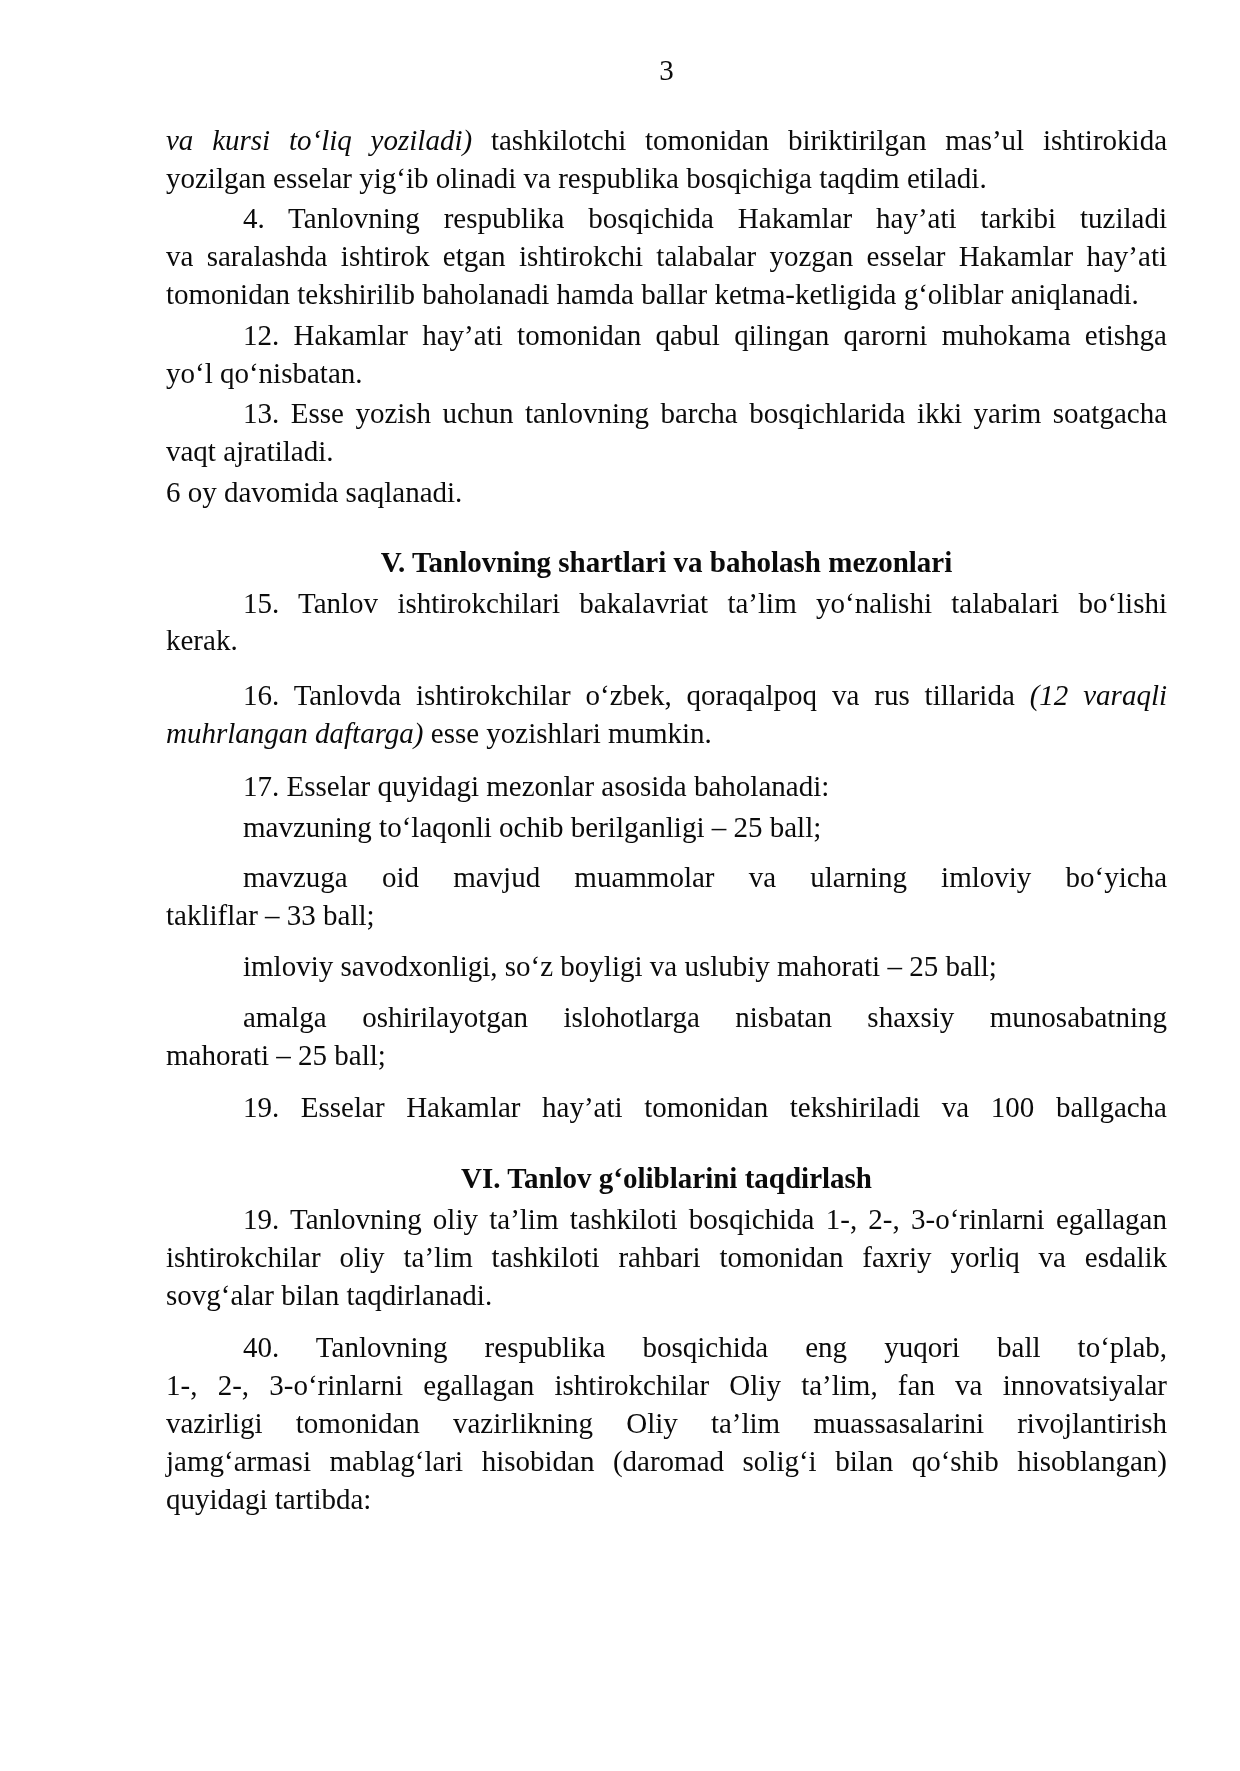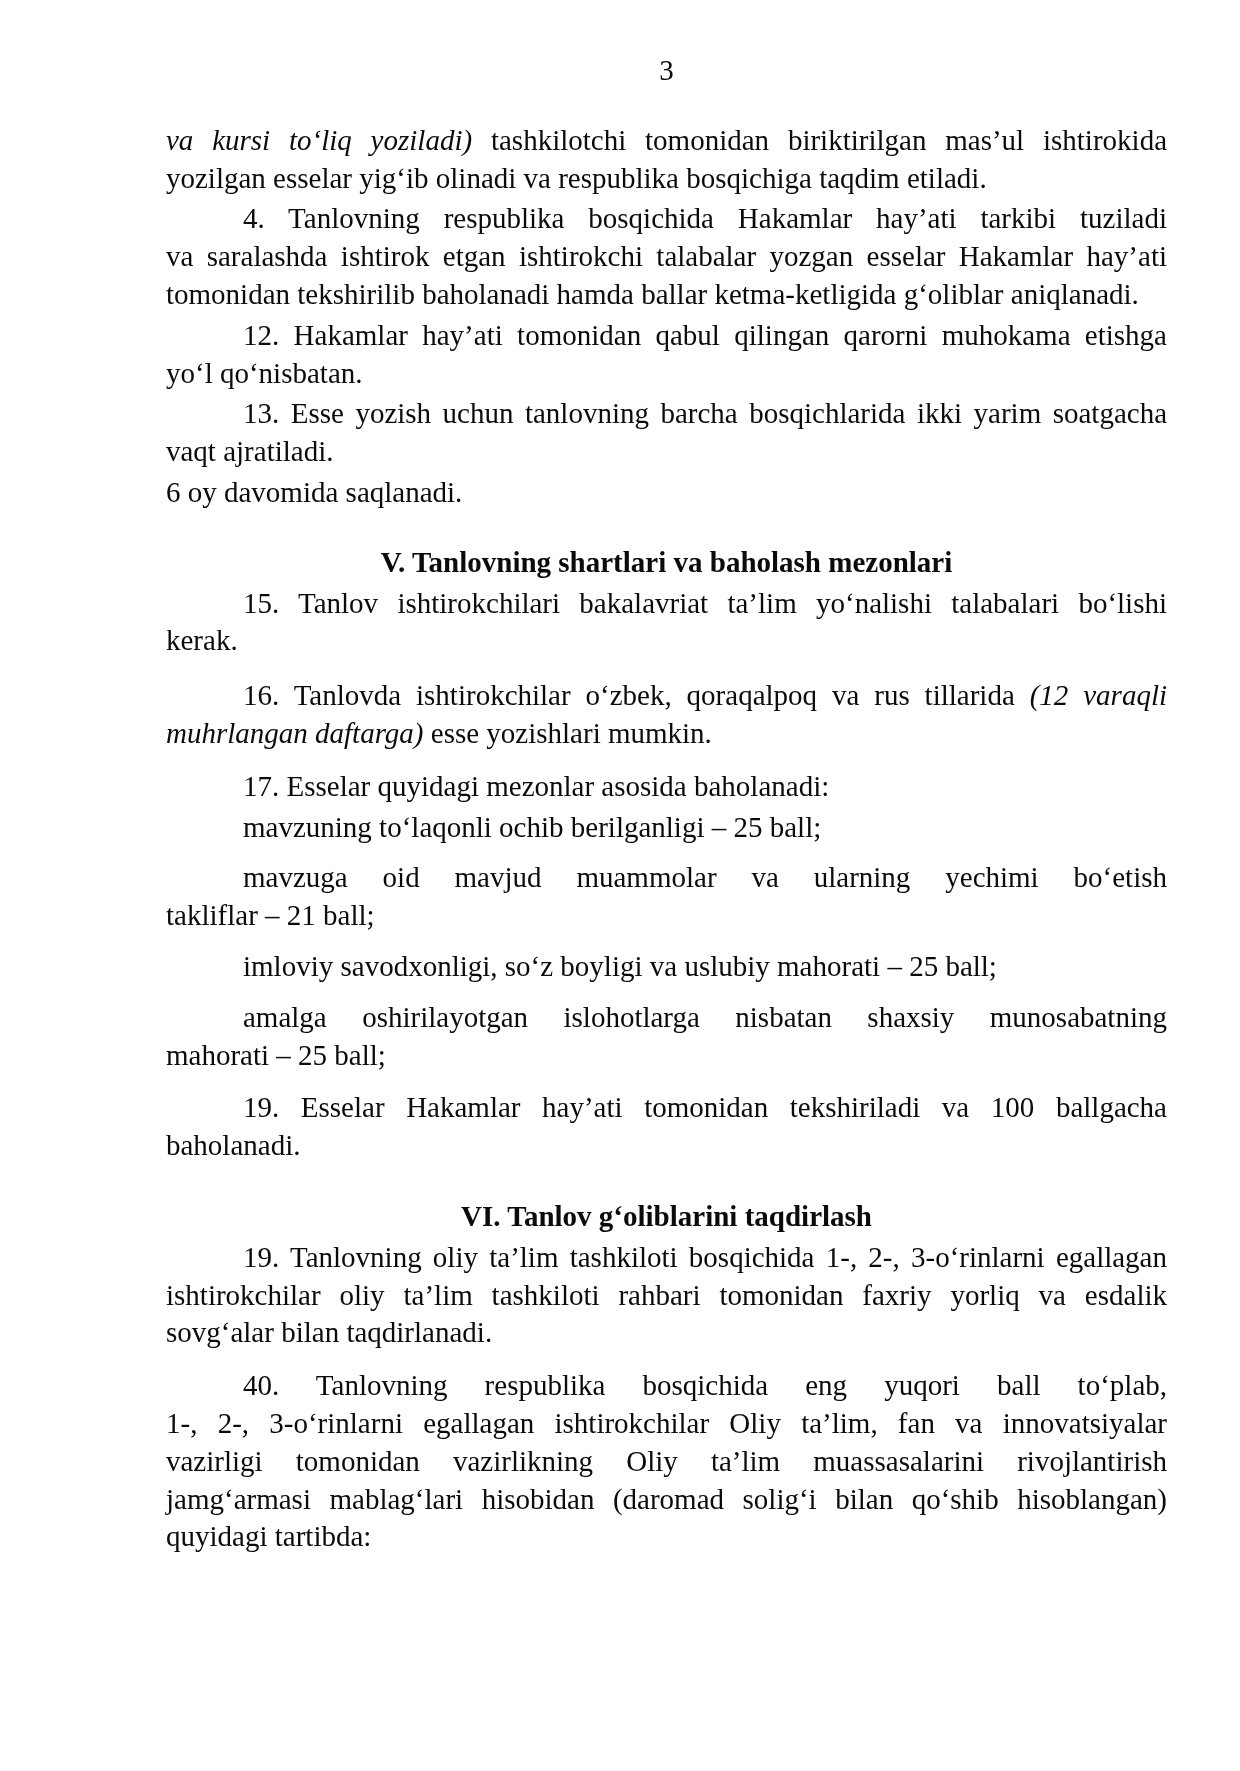--- a/index.html
+++ b/index.html
@@ -61,33 +61,32 @@
         <div class="line j indent"><span>16. Tanlovda ishtirokchilar o‘zbek, qoraqalpoq va rus tillarida </span><span class="i">(12 varaqli</span></div>
         <div class="line"><span class="i">muhrlangan daftarga)</span><span> esse yozishlari mumkin.</span></div>
       </div>
       <div class="block paragraph" style="margin-top: 15px;">
         <div class="line indent"><span>17. Esselar quyidagi mezonlar asosida baholanadi:</span></div>
       </div>
       <div class="block paragraph" style="margin-top: 3px;">
         <div class="line indent"><span>mavzuning to‘laqonli ochib berilganligi – 25 ball;</span></div>
       </div>
       <div class="block paragraph" style="margin-top: 13px;">
-        <div class="line j indent"><span>mavzuga oid mavjud muammolar va ularning yechimi bo‘etish</span></div>
-        <div class="line"><span>takliflar – 21 ball;</span></div>
+        <div class="line j indent"><span>mavzuga oid mavjud muammolar va ularning imloviy bo‘yicha</span></div>
+        <div class="line"><span>takliflar – 33 ball;</span></div>
       </div>
       <div class="block paragraph" style="margin-top: 13px;">
         <div class="line indent"><span>imloviy savodxonligi, so‘z boyligi va uslubiy mahorati – 25 ball;</span></div>
       </div>
       <div class="block paragraph" style="margin-top: 13px;">
         <div class="line j indent"><span>amalga oshirilayotgan islohotlarga nisbatan shaxsiy munosabatning</span></div>
         <div class="line"><span>mahorati – 25 ball;</span></div>
       </div>
       <div class="block paragraph" style="margin-top: 15px;">
         <div class="line j indent"><span>19. Esselar Hakamlar hay’ati tomonidan tekshiriladi va 100 ballgacha</span></div>
-        <div class="line"><span>baholanadi.</span></div>
       </div>
       <div class="block heading" style="margin-top: 33px; margin-bottom: 2px;">
         <div class="line"><span>VI. Tanlov g‘oliblarini taqdirlash</span></div>
       </div>
       <div class="block paragraph" style="margin-top: 3px;">
         <div class="line j indent"><span>19. Tanlovning oliy ta’lim tashkiloti bosqichida 1-, 2-, 3-o‘rinlarni egallagan</span></div>
         <div class="line j"><span>ishtirokchilar oliy ta’lim tashkiloti rahbari tomonidan faxriy yorliq va esdalik</span></div>
         <div class="line"><span>sovg‘alar bilan taqdirlanadi.</span></div>
       </div>
       <div class="block paragraph" style="margin-top: 15px;">

